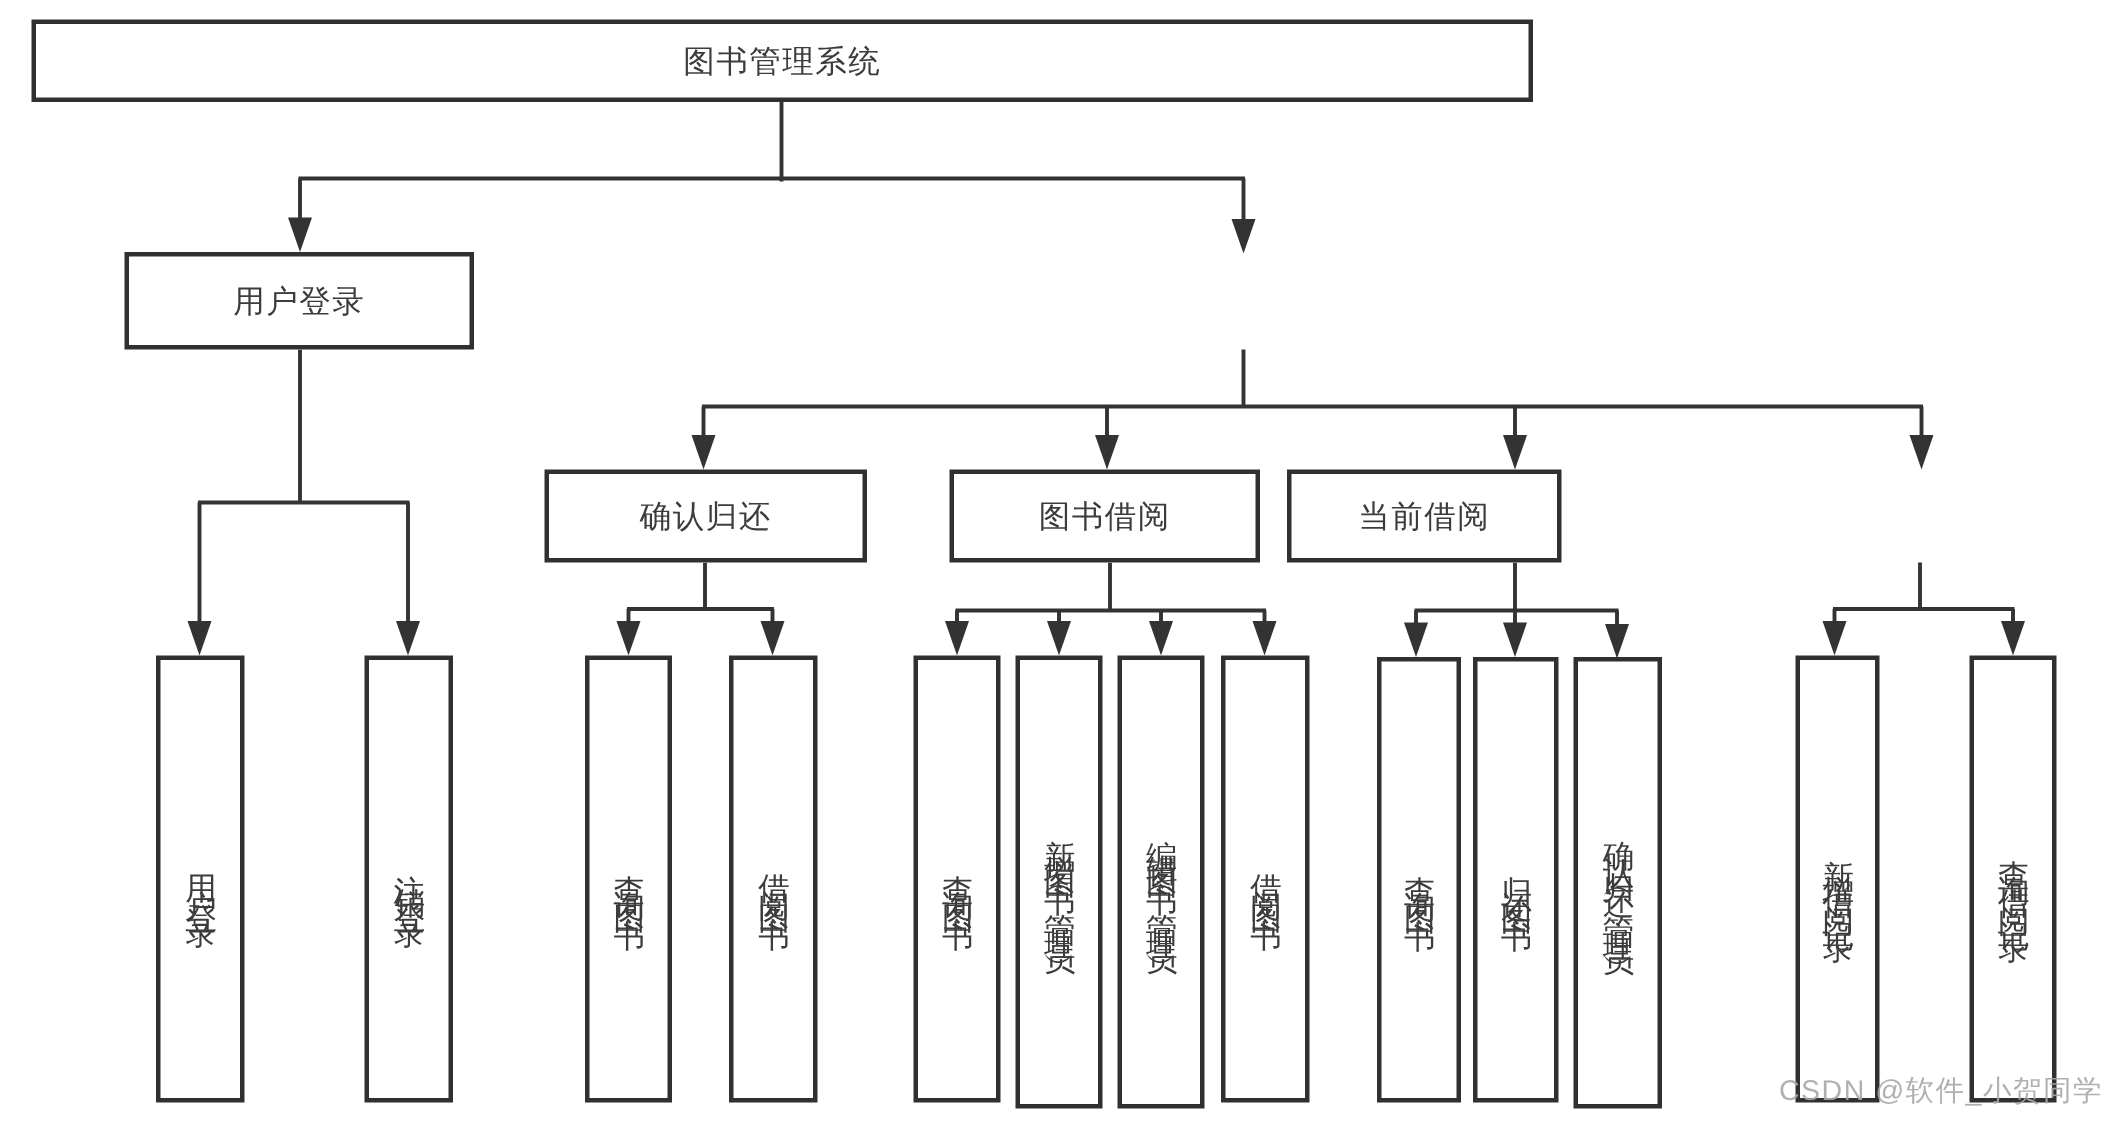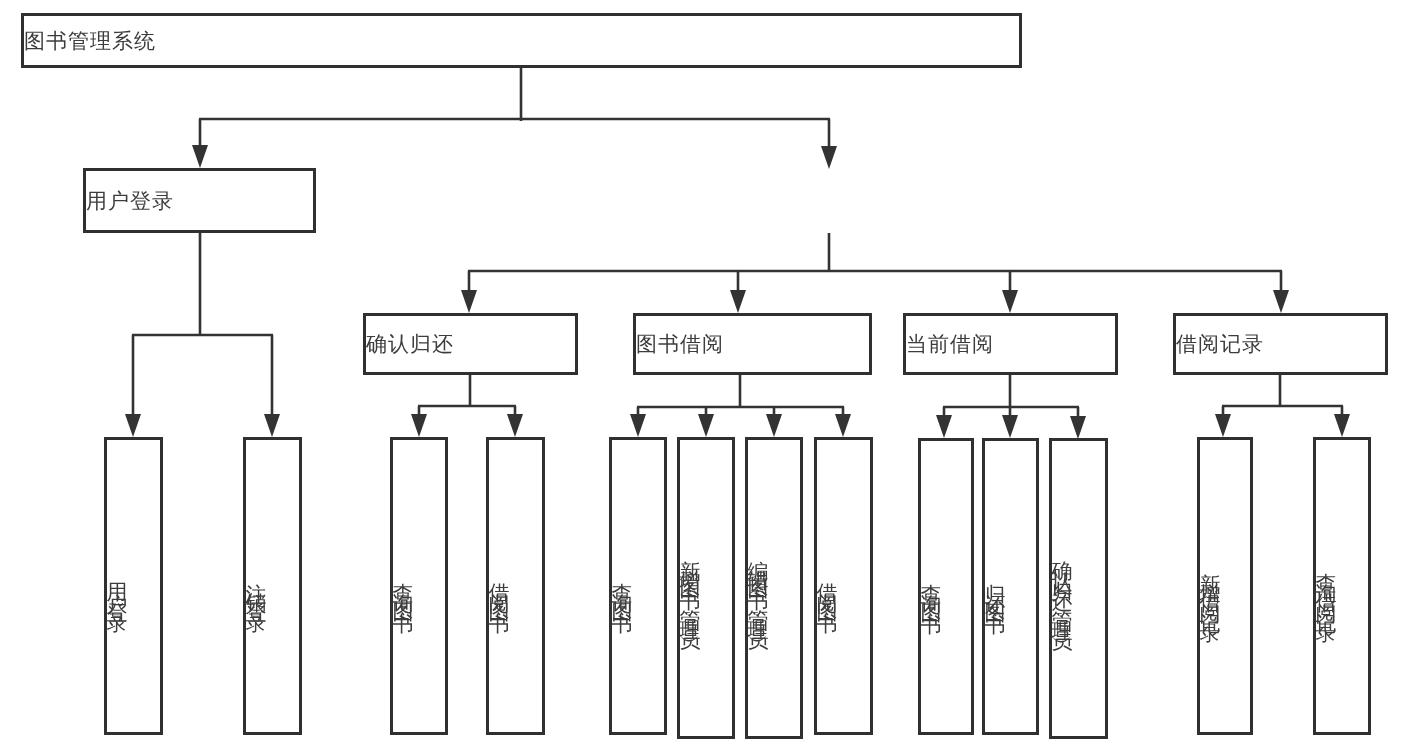--- a/index.html
+++ b/index.html
@@ -19,20 +19,21 @@
     color:var(--text);
   }
   #connectors{position:absolute;left:0;top:0;width:1405px;height:747px;}
   .box{
     position:absolute;
     box-sizing:border-box;
     border:3px solid var(--border);
     background:#fff;
     display:flex;
     align-items:center;
+    justify-content:center;
     color:var(--text);
   }
   .hbox{font-size:21px;letter-spacing:1px;}
   .vbox span{
     writing-mode:vertical-rl;
     text-orientation:mixed;
     font-size:21px;
     letter-spacing:10px;
     line-height:1;
     white-space:nowrap;
@@ -111,28 +112,25 @@
     <span>图书管理系统</span>
   </div>
 
   <div class="box hbox" style="left:83px;top:168px;width:233px;height:65px">
     <span>用户登录</span>
   </div>
 
   <div class="box hbox" style="left:363px;top:313px;width:215px;height:62px">
     <span>确认归还</span>
   </div>
-  <div class="box hbox" style="left:633px;top:313px;width:239px;height:62px">
+  <div class="box hbox" style="left:633px;top:313px;width:207px;height:62px">
     <span>图书借阅</span>
   </div>
-  <div class="box hbox" style="left:903px;top:313px;width:215px;height:62px">
+  <div class="box hbox" style="left:858px;top:313px;width:183px;height:62px">
     <span>当前借阅</span>
-  </div>
-  <div class="box hbox" style="left:1173px;top:313px;width:215px;height:62px">
-    <span>借阅记录</span>
   </div>
 
   <div class="box vbox" style="left:104px;top:437px;width:59px;height:298px">
     <span>用户登录</span>
   </div>
   <div class="box vbox" style="left:243px;top:437px;width:59px;height:298px">
     <span>注销登录</span>
   </div>
 
   <div class="box vbox" style="left:390px;top:437px;width:58px;height:298px">
@@ -165,13 +163,14 @@
     <span>确认归还（管理员）</span>
   </div>
 
   <div class="box vbox" style="left:1197px;top:437px;width:56px;height:298px">
     <span>新增借阅记录</span>
   </div>
   <div class="box vbox" style="left:1313px;top:437px;width:58px;height:298px">
     <span>查询借阅记录</span>
   </div>
 
+  <div id="watermark">CSDN @软件_小贺同学</div>
 </div>
 
 </body></html>

